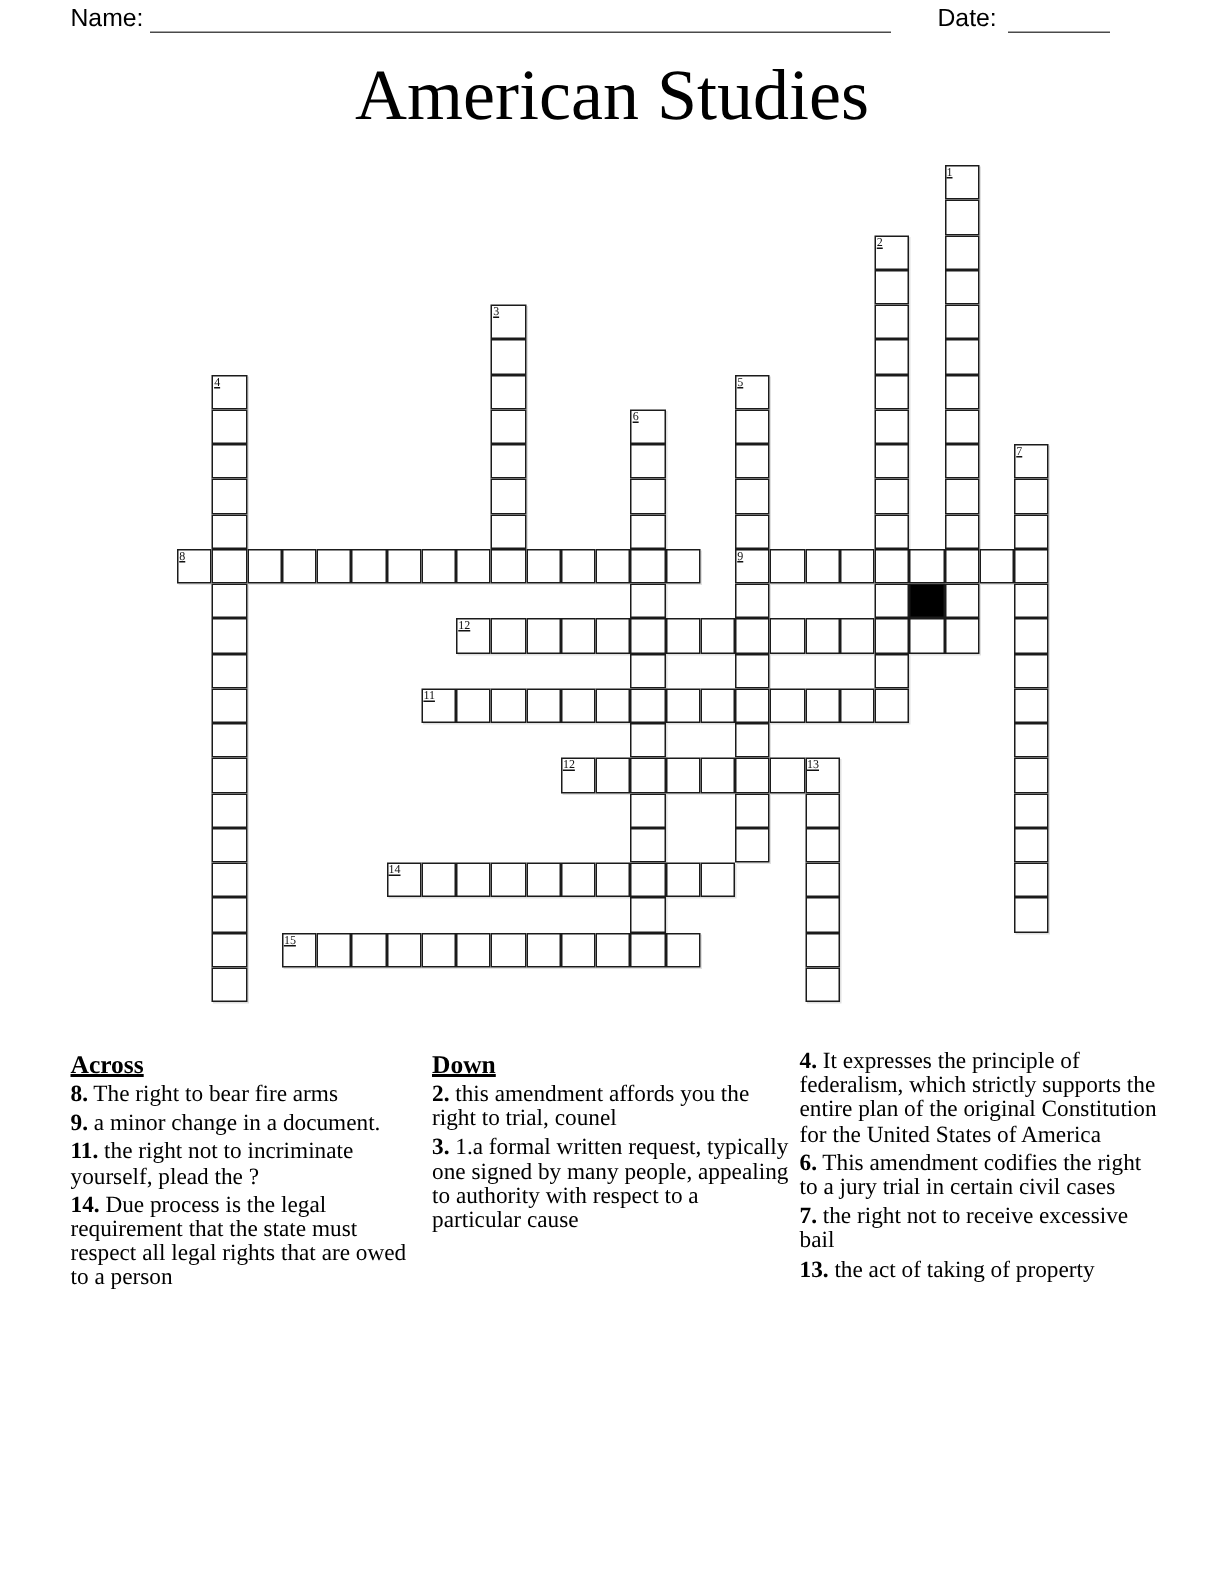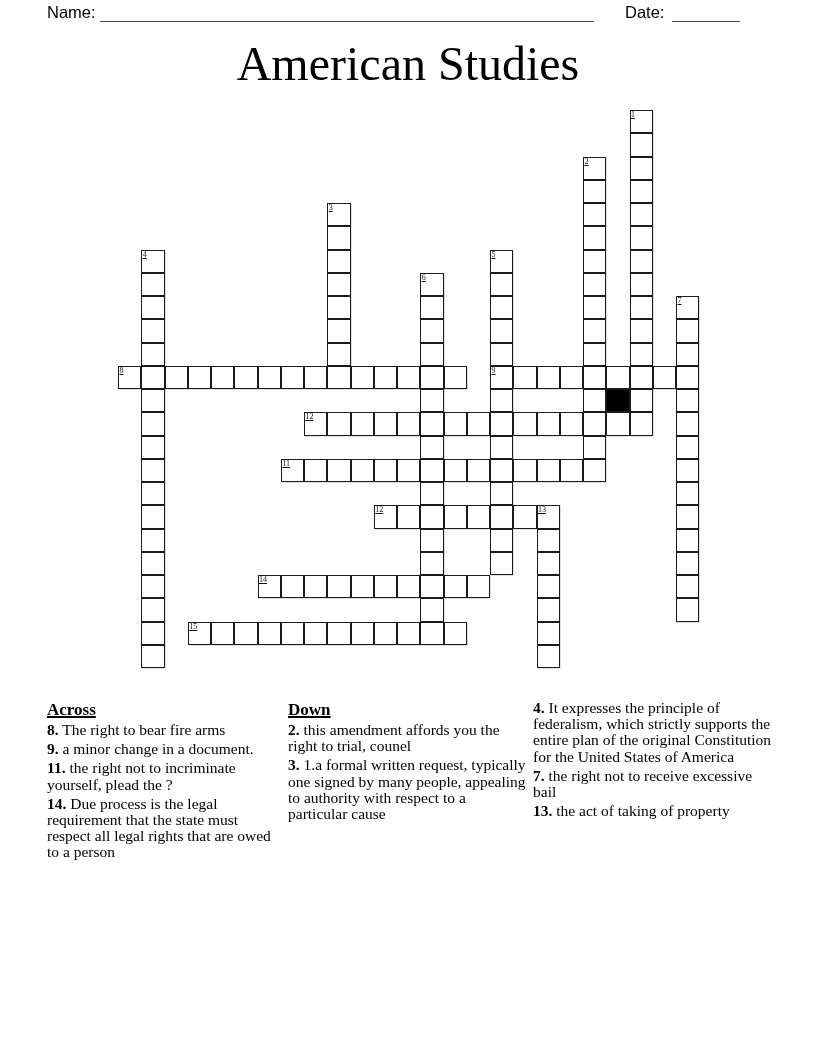--- a/index.html
+++ b/index.html
@@ -233,17 +233,18 @@
         <p class="clue"><span class="clue-num">11.</span> the right not to incriminate yourself, plead the ?</p>
         <p class="clue"><span class="clue-num">14.</span> Due process is the legal requirement that the state must respect all legal rights that are owed to a person</p>
       </div>
     <div class="clue-col" style="left:288px;width:240px">
         <div class="clue-header">Down</div>
         <p class="clue"><span class="clue-num">2.</span> this amendment affords you the right to trial, counel</p>
         <p class="clue"><span class="clue-num">3.</span> 1.a formal written request, typically one signed by many people, appealing to authority with respect to a particular cause</p>
       </div>
     <div class="clue-col" style="left:533px;width:243px">
         <p class="clue"><span class="clue-num">4.</span> It expresses the principle of federalism, which strictly supports the entire plan of the original Constitution for the United States of America</p>
+        <p class="clue"><span class="clue-num">6.</span> This amendment codifies the right to a jury trial in certain civil cases</p>
         <p class="clue"><span class="clue-num">7.</span> the right not to receive excessive bail</p>
         <p class="clue"><span class="clue-num">13.</span> the act of taking of property</p>
       </div>
   </div>
 </div>
 
 </body></html>

